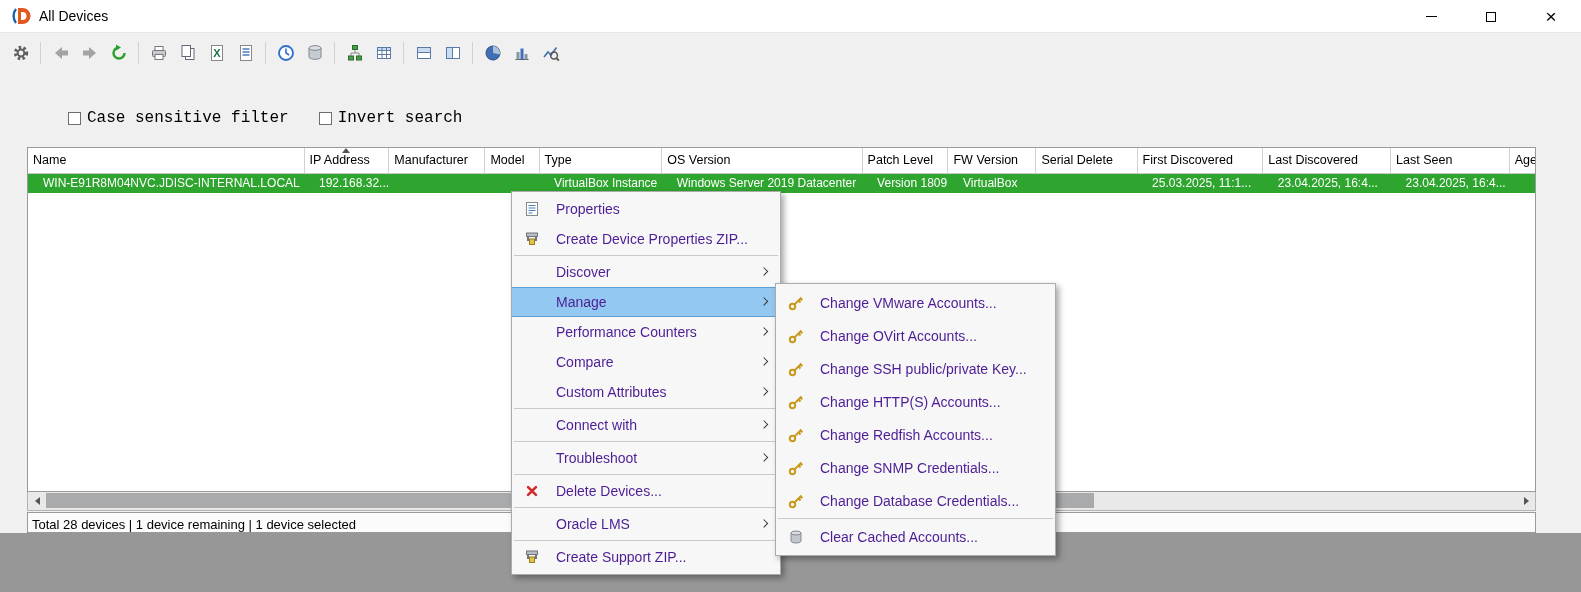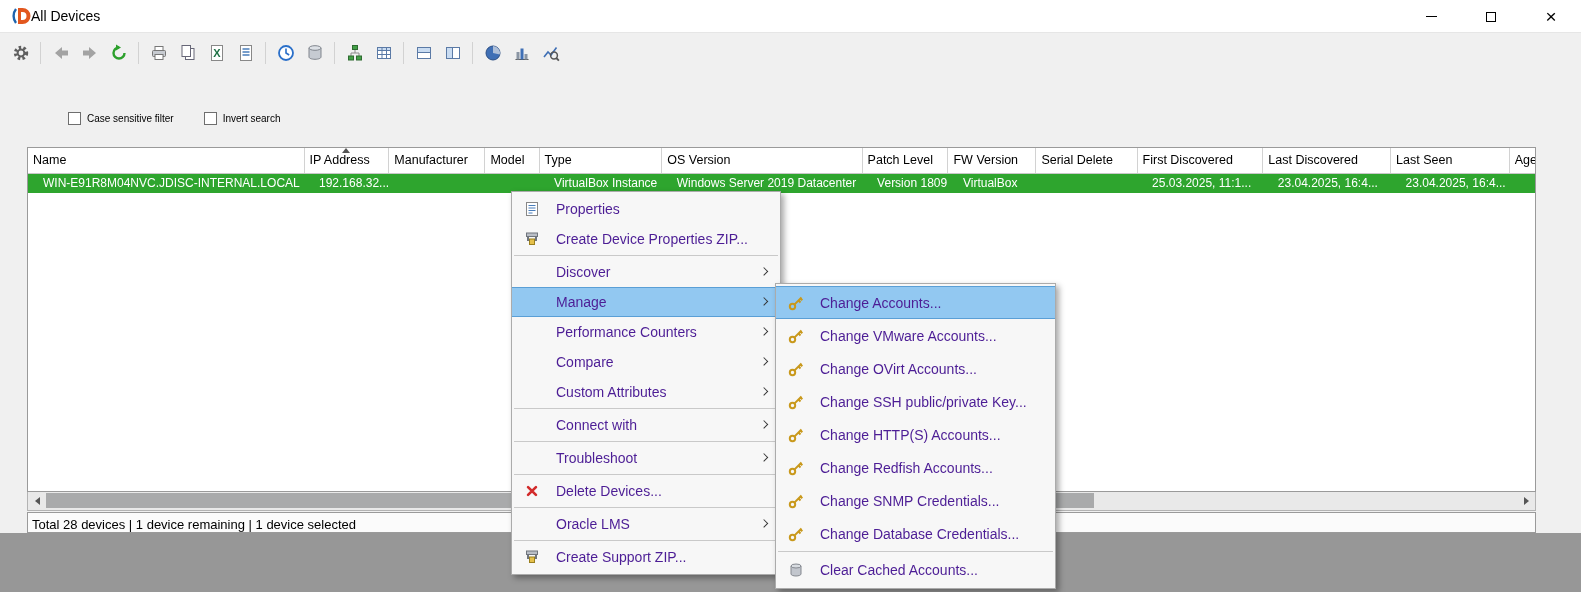--- a/index.html
+++ b/index.html
@@ -3,39 +3,39 @@
 <meta charset="utf-8">
 <style>
   * { box-sizing: border-box; margin: 0; padding: 0; }
   html,body { width:1581px; height:592px; overflow:hidden; }
   body { font-family:"Liberation Sans", sans-serif; background:#f0f0f0; }
   .window { position:relative; width:1581px; height:592px; background:#f0f0f0; overflow:hidden; }
 
   
   .titlebar { position:absolute; top:0; left:0; right:0; height:33px; background:#ffffff; border-bottom:1px solid #e6e6e6; display:flex; align-items:center; }
   .app-logo { margin-left:11px; width:20px; height:20px; }
-  .title-text { margin-left:0; font-size:14px; color:#000;text-align:center; }
+  .title-text { margin-left:8px; font-size:14px; color:#000;text-align:center; }
   .win-controls { position:absolute; right:0; top:0; height:33px; display:flex; }
   .win-btn { width:60px; height:33px; display:flex; align-items:center; justify-content:center; cursor:default; }
   .min-glyph { width:11px; height:1px; background:#000; }
   .max-glyph { width:10px; height:10px; border:1px solid #000; }
   .close-glyph { font-size:19px; line-height:19px; color:#000; }
 
   
   .toolbar { position:absolute; top:34px; left:0; right:0; height:37px; background:#f0f0f0; display:flex; align-items:center; padding-left:6px; }
   .tbtn { width:27px; height:27px; margin:0 1px; display:flex; align-items:center; justify-content:center; }
   .tsep { width:1px; height:22px; background:#d2d2d2; margin:0 5px; }
 
   
   .filter-row { position:absolute; top:82px; left:27px; right:45px; height:22px; display:flex; align-items:center; }
   .filter-label { font-size:13px; margin-right:7px; color:#000; }
   .filter-input { flex:1; height:21px; border:1px solid #8a8f98; background:#fff; font-family:"Liberation Sans",sans-serif; font-size:13px; padding:0 4px; outline:none; }
   .checkbox-row { position:absolute; top:110px; left:68px; height:16px; display:flex; align-items:center; }
   .cb { width:13px; height:13px; background:#fff; border:1px solid #6e6e6e; margin-right:6px; flex:none; }
-  .cb-label { font-size:10px; color:#000; }
+  .cb-label { font-size:16px; color:#000;font-family:Liberation Mono, monospace; }
   .cb-group { display:flex; align-items:center; margin-right:30px; }
 
   
   .table-wrap { position:absolute; left:27px; top:147px; width:1509px; height:345px; background:#fff; border:1px solid #9a9a9a; overflow:hidden; }
   table { border-collapse:collapse; table-layout:fixed; width:1540px; }
   th { height:25px; border-right:1px solid #d2d2d2; border-bottom:1px solid #c8c8c8; background:#fff;
        font-weight:normal; font-size:12.5px; text-align:left; padding:0 0 0 5px; white-space:nowrap; overflow:hidden; position:relative; color:#000; }
   td { height:20px; font-size:12px; padding:0 0 0 15px; white-space:nowrap; overflow:hidden; color:#000; }
   tr.selected td { background:#2ea52e; color:#fff; }
   .sort-ind { position:absolute; top:0; left:50%; transform:translateX(-50%); width:0; height:0;
@@ -368,31 +368,20 @@
             <rect x="2.5" y="2" width="11" height="3.5" fill="#b9bec6" stroke="#70757d"></rect>
             <path d="M4 5.5 v4.5 M12 5.5 v4.5" stroke="#70757d" stroke-width="2"></path>
             <rect x="5.5" y="8" width="5" height="5.5" fill="#e5c04b" stroke="#9a7f1e"></rect>
           </svg>
       </span>
       <span class="mi-label">Create Support ZIP...</span>
     </div>
   </div>
 
   <div class="submenu">
-    <div class="menu-item highlight">
-      <span class="mi-icon">
-        <svg width="16" height="16" viewBox="0 0 16 16">
-            <g stroke="#c9991c" stroke-width="2" fill="none">
-              <circle cx="4.5" cy="11.5" r="2.7"></circle>
-              <path d="M6.6 9.4 L13.5 2.5 M10.5 5.5 l2 2 M12.5 3.5 l1.8 1.8"></path>
-            </g>
-          </svg>
-      </span>
-      <span class="mi-label">Change Accounts...</span>
-    </div>
     <div class="menu-item">
       <span class="mi-icon">
         <svg width="16" height="16" viewBox="0 0 16 16">
             <g stroke="#c9991c" stroke-width="2" fill="none">
               <circle cx="4.5" cy="11.5" r="2.7"></circle>
               <path d="M6.6 9.4 L13.5 2.5 M10.5 5.5 l2 2 M12.5 3.5 l1.8 1.8"></path>
             </g>
           </svg>
       </span>
       <span class="mi-label">Change VMware Accounts...</span>

